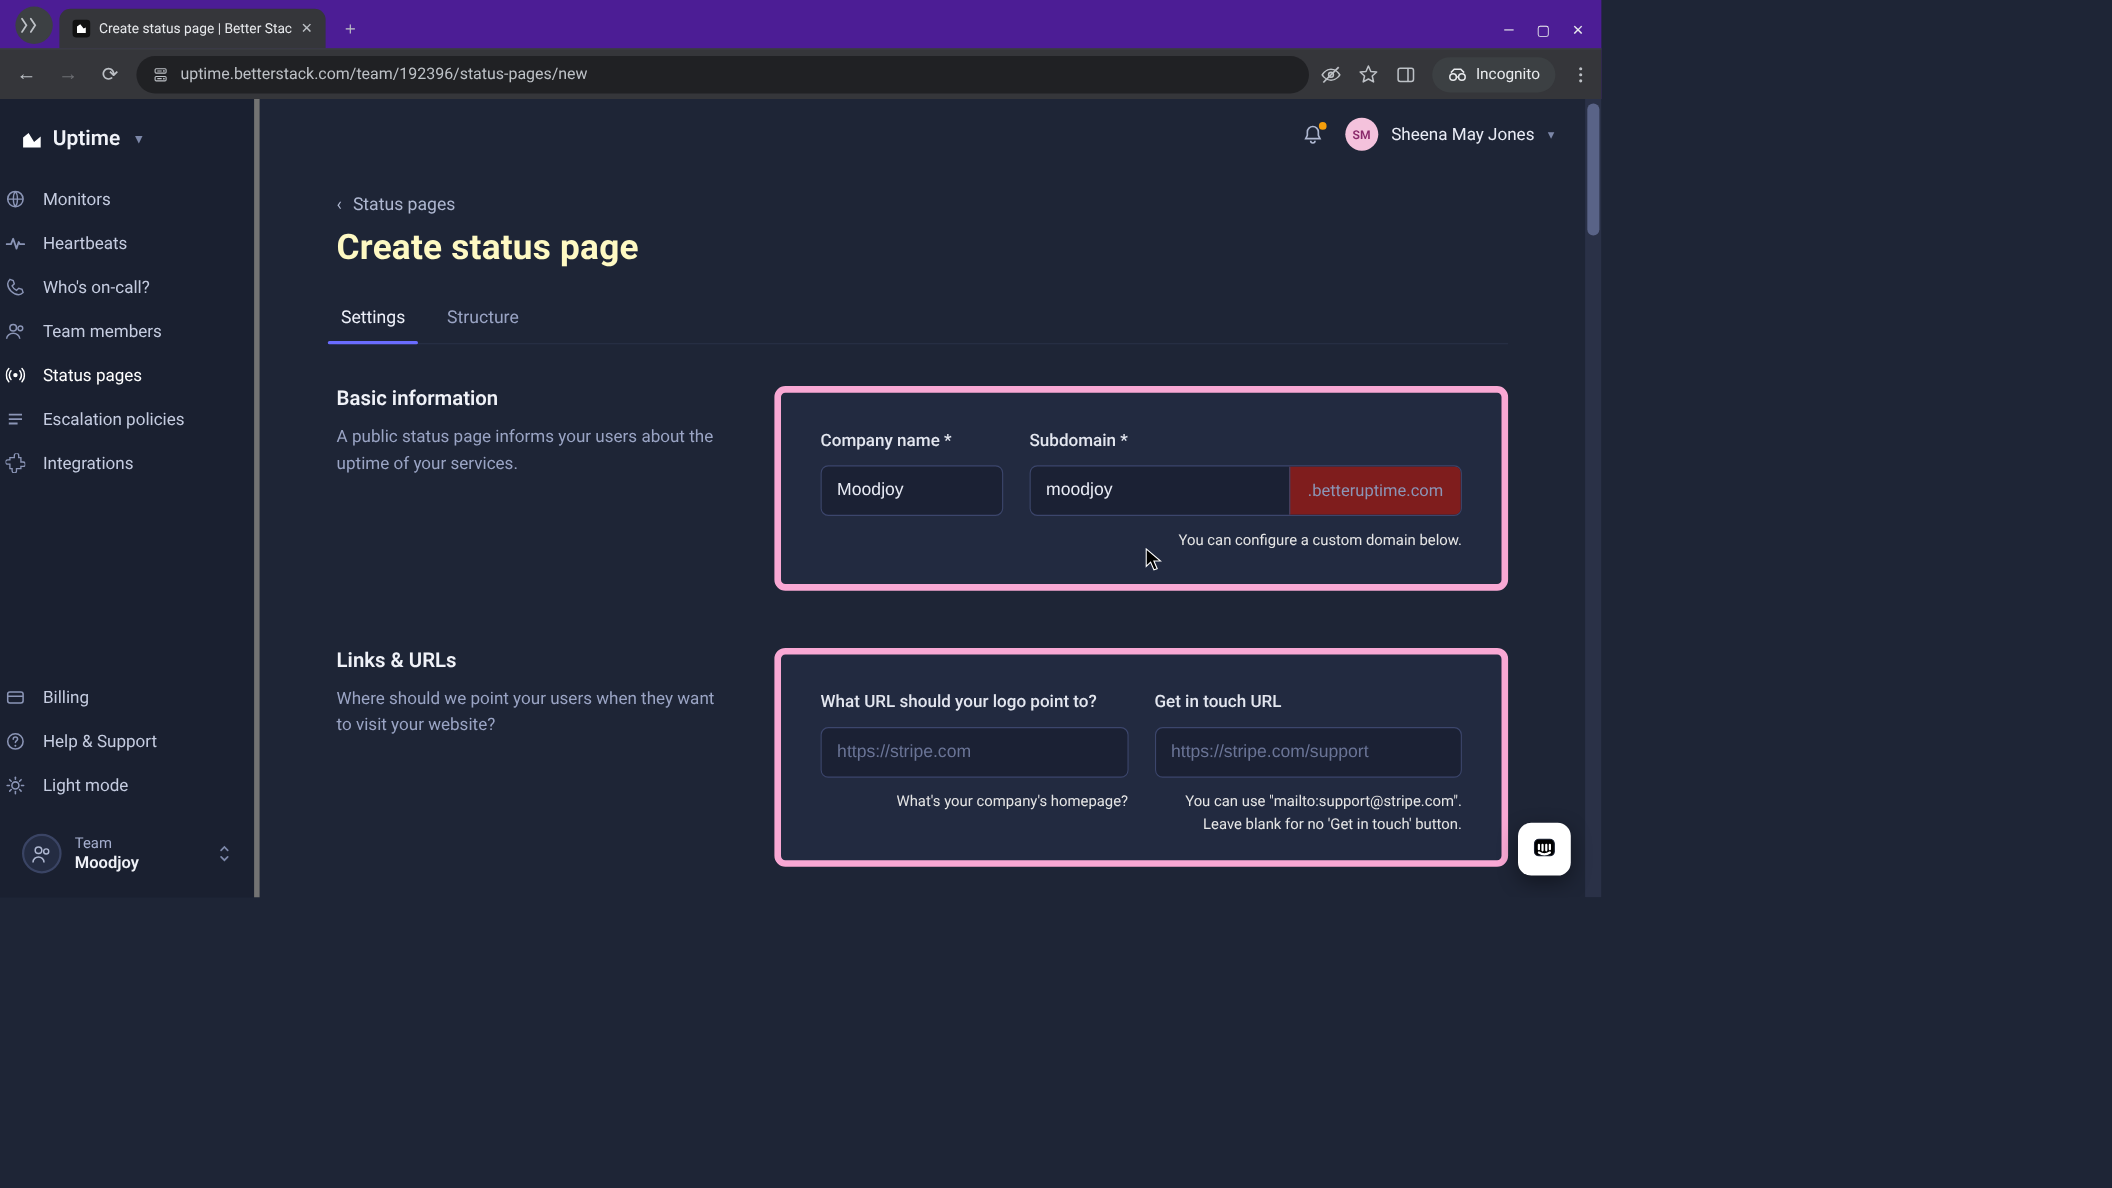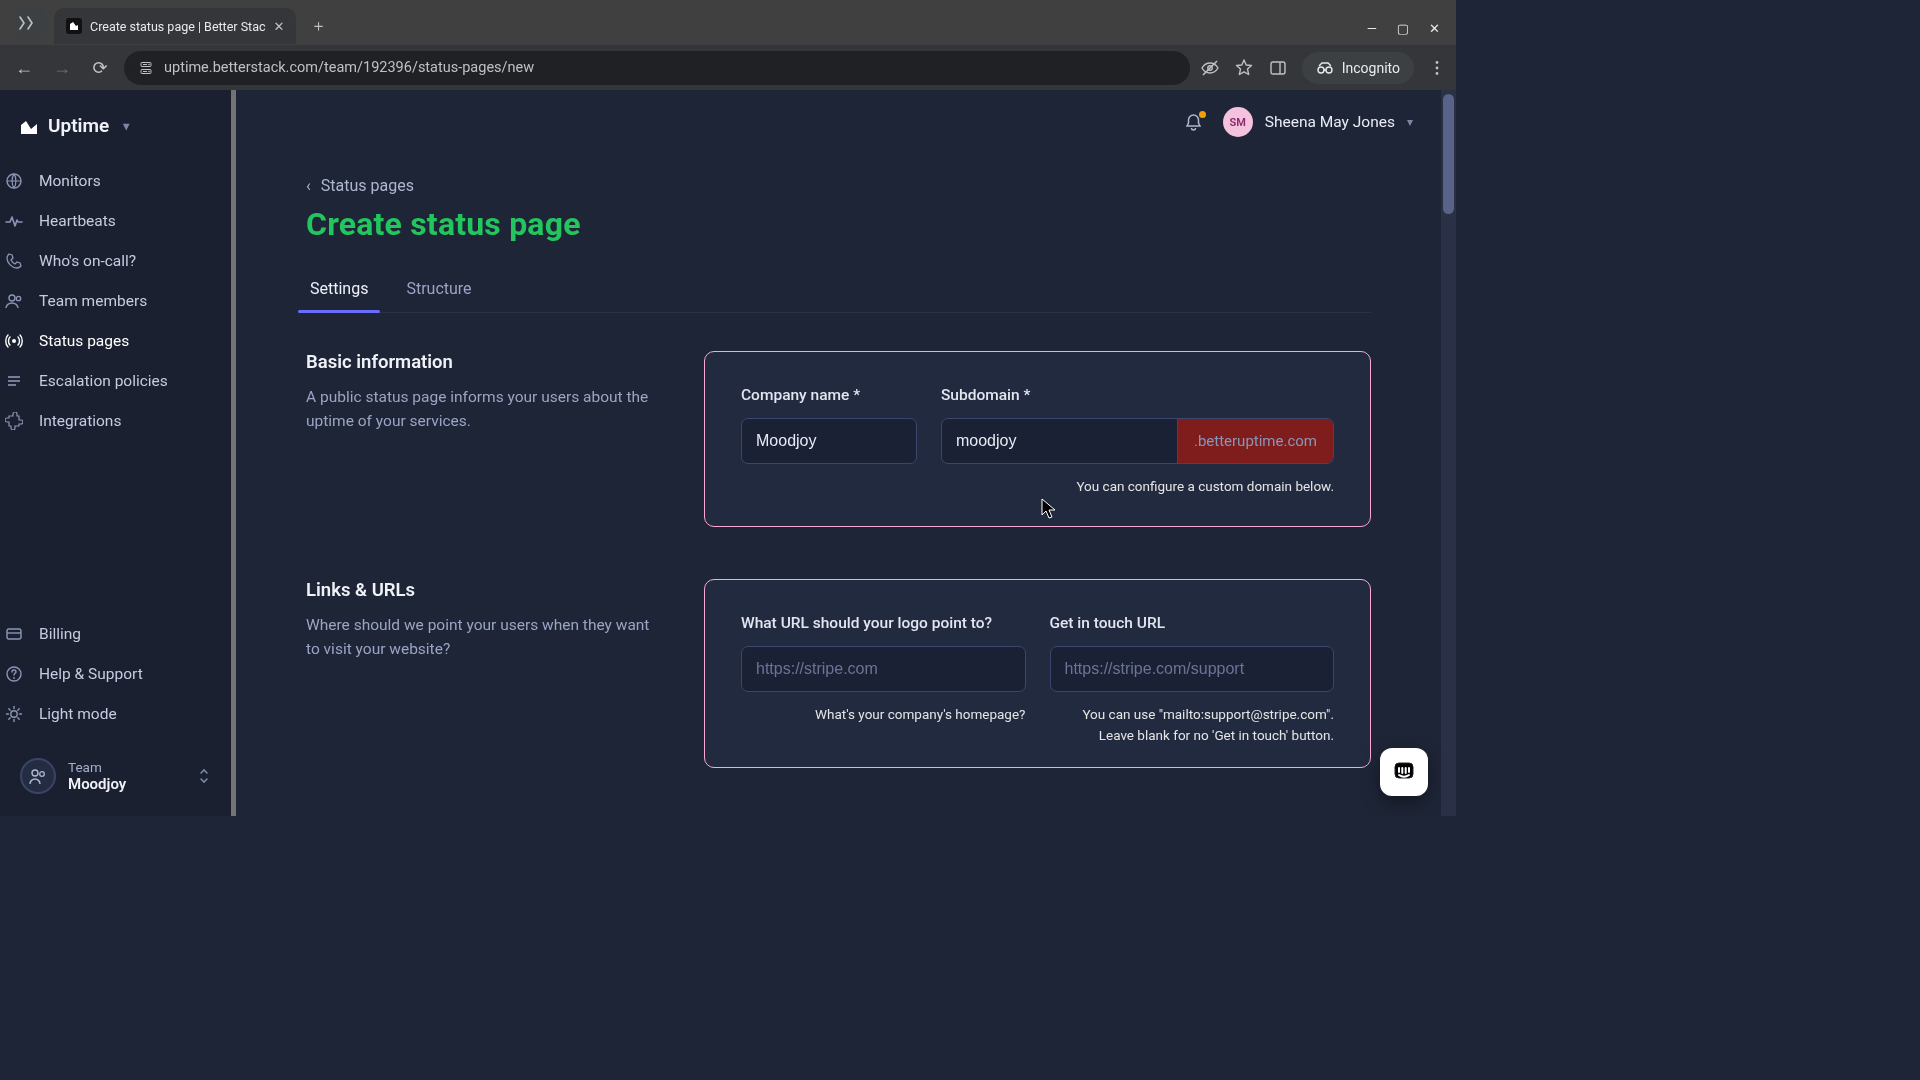--- a/index.html
+++ b/index.html
@@ -1,20 +1,20 @@
 <!DOCTYPE html>
 <html><head>
 <meta charset="utf-8">
 <style>
   * { box-sizing: border-box; margin: 0; padding: 0; }
   html, body { width: 1456px; height: 816px; overflow: hidden; font-family: -apple-system, BlinkMacSystemFont, "Segoe UI", Roboto, sans-serif; }
   body { background: #1e2536; color: #e3e6ef; display: flex; flex-direction: column; }
 
   
-  .chrome { background: #404040; height: 90px; display: flex; flex-direction: column; color: #e8eaed; }
+  .chrome { background: #4c1d95; height: 90px; display: flex; flex-direction: column; color: #e8eaed; }
   .tabbar { height: 44px; display: flex; align-items: flex-end; padding-left: 8px; }
   .tab-search { width: 34px; height: 34px; border-radius: 50%; background: #3c4043; margin: 0 6px 4px 6px; display:flex; align-items:center; justify-content:center; font-size:14px; color:#bdc1c6;}
   .tab { background: #35363a; height: 36px; border-radius: 10px 10px 0 0; display: flex; align-items: center; padding: 0 12px; gap: 8px; min-width: 230px; font-size: 12.5px; color: #e8eaed; }
   .tab .favicon { width:16px; height:16px; background:#111; border-radius:3px; display:flex; align-items:center; justify-content:center; font-size:10px;}
   .tab .close { margin-left:auto; font-size:13px; color:#bdc1c6; }
   .newtab { width:28px; height:28px; display:flex; align-items:center; justify-content:center; color:#bdc1c6; font-size:16px; margin-left:8px; margin-bottom:4px;}
   .tabbar-spacer { flex:1; }
   .winctrl { display:flex; gap:20px; align-items:center; padding:0 16px 8px 0; color:#e8eaed; }
   .winctrl span { font-size:13px; }
 
@@ -54,31 +54,31 @@
   .bell { position:relative; color:#aeb7d0; font-size:17px; }
   .bell::after { content:""; position:absolute; top:-2px; right:-3px; width:7px; height:7px; background:#f59e0b; border-radius:50%; }
   .user-chip { display:flex; align-items:center; gap:12px; cursor:pointer; }
   .user-avatar { width:30px; height:30px; border-radius:50%; background:#f4c2dc; color:#8a2a6b; font-size:11px; font-weight:600; display:flex; align-items:center; justify-content:center;}
   .user-name { font-size:15.5px; color:#e9ecf6; }
   .user-chip .chev { color:#7c87a8; font-size:12px;}
 
   .content { position:absolute; top:64px; left:0; right:15px; bottom:0; padding:22px 70px 0; overflow:hidden;}
   .back-row { display:flex; align-items:center; gap:10px; color:#aeb7d0; font-size:16px; margin-bottom:10px; cursor:pointer;}
   .back-row .chev { font-size:16px; }
-  h1.page-title { font-size:32px; font-weight:700; color:#22c55e; letter-spacing:.2px; margin-bottom:24px;}
+  h1.page-title { font-size:32px; font-weight:700; color:#fef9c3; letter-spacing:.2px; margin-bottom:24px;}
   .tabs { display:flex; gap:30px; border-bottom:1px solid #2a3147; margin-bottom:38px;}
   .tab-link { padding:12px 4px 14px; font-size:16px; color:#9aa4c4; cursor:pointer; position:relative;}
   .tab-link.active { color:#eef1fa; }
   .tab-link.active::after { content:""; position:absolute; left:-8px; right:-8px; bottom:-1px; height:3px; background:#6a6cff; border-radius:2px;}
 
   .form-section { display:flex; gap:46px; margin-bottom:52px;}
   .form-left { width:352px; }
   .form-left h3 { font-size:18.5px; font-weight:600; color:#f0f2f8; margin-bottom:12px;}
   .form-left p { font-size:15.5px; line-height:1.55; color:#9aa4c4; }
-  .form-right { flex:1; background:#222a40; border:1px solid #f9a8d4; border-radius:10px; padding:34px 36px 30px; display:flex; gap:24px;}
+  .form-right { flex:1; background:#222a40; border:6px solid #f9a8d4; border-radius:10px; padding:34px 36px 30px; display:flex; gap:24px;}
   .field { flex:1; }
   .field label { display:block; font-size:15.5px; color:#e3e6ef; margin-bottom:14px; font-weight:500;}
   .input, .input-group { width:100%; height:46px; border-radius:7px; border:1px solid #3c466c; background:#1b2134; color:#e8ebf5; font-size:16px; padding:0 14px; }
   .input::placeholder { color:#6a7496; }
   .input-group { display:flex; padding:0; overflow:hidden;}
   .input-group input { flex:1; border:none; background:transparent; color:#e8ebf5; font-size:16px; padding:0 14px; outline:none;}
   .input-group .suffix { background:#7f1d1d; color:#8b95b6; display:flex; align-items:center; padding:0 16px; font-size:15px; border-left:1px solid #3c466c;}
   .hint { font-size:13.5px; color:#e5e5e5; margin-top:12px; line-height:1.5;text-align:right;}
 
   .form-right.second { padding-bottom:22px; }

